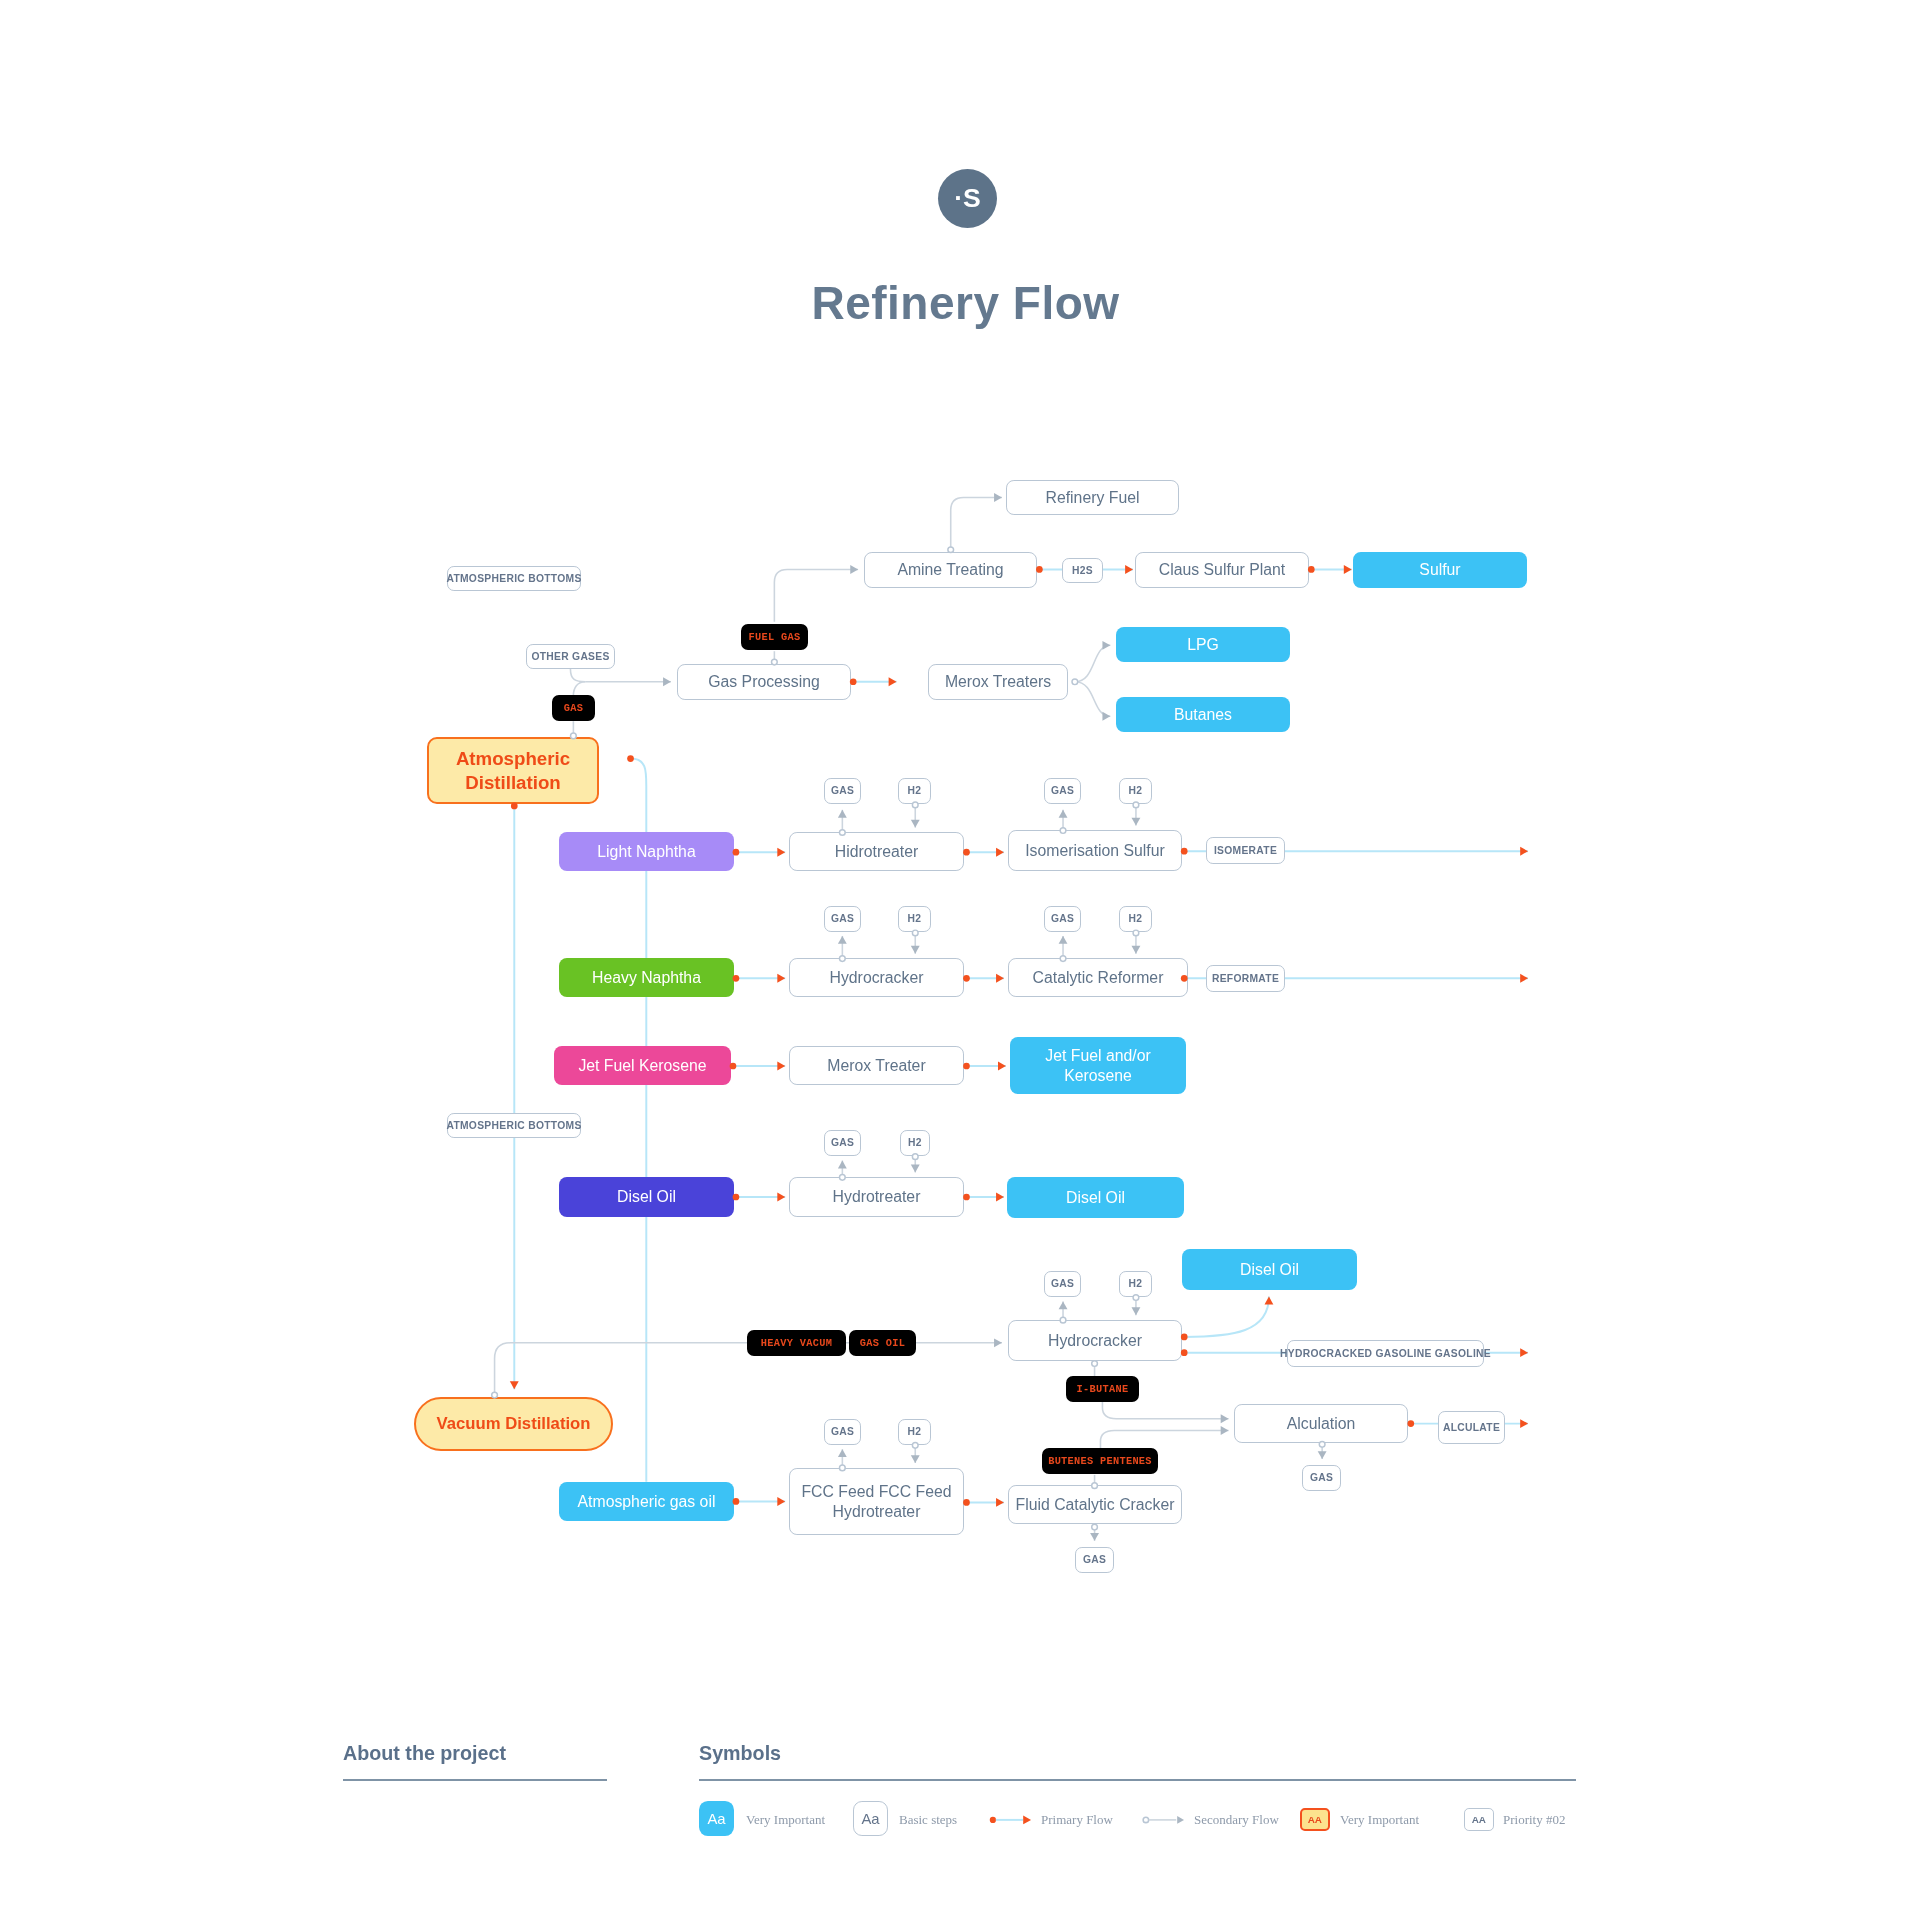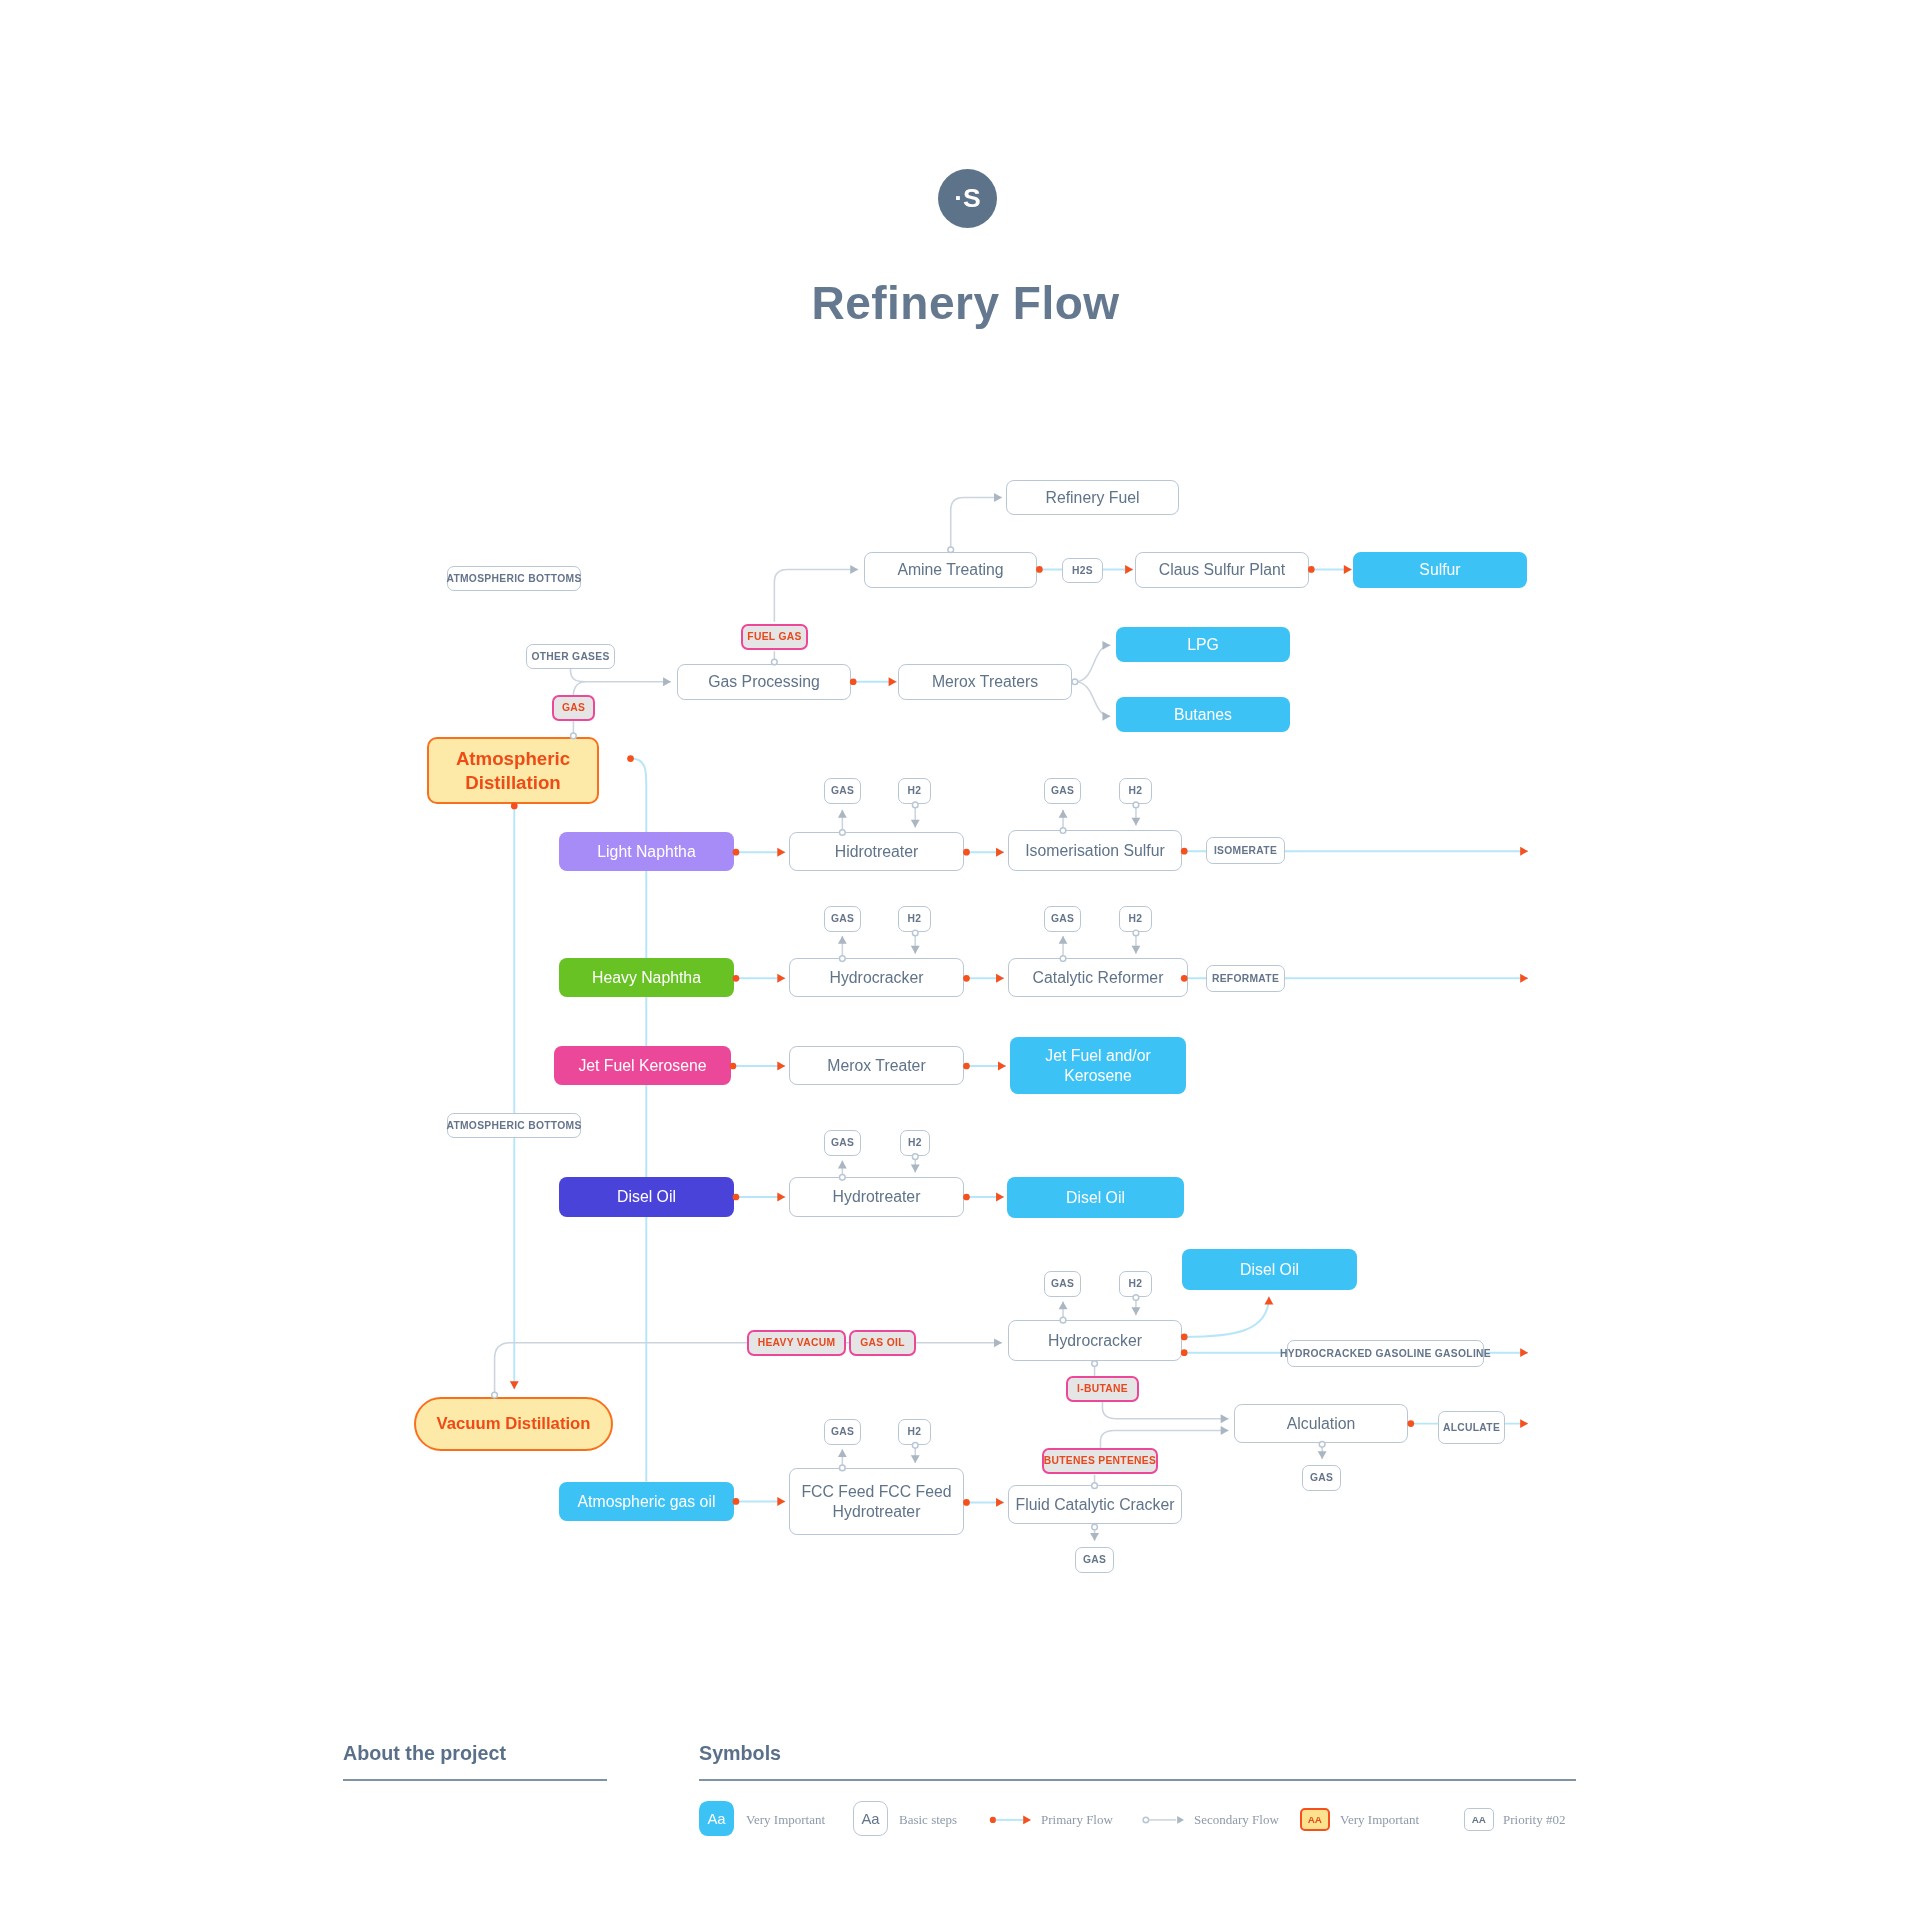--- a/index.html
+++ b/index.html
@@ -15,21 +15,21 @@
   .blue{background:#3cc2f5;}
   .purple{background:#a78bf7;}
   .green{background:#69c224;}
   .salmon{background:#ec4899;}
   .indigo{background:#4a43d9;}
   .warn{background:#fdeaa8;border:2px solid #f8701d;color:#ef4b17;font-weight:bold;font-size:18.7px;border-radius:9.9px;}
   .pillwarn{border-radius:27.6px;font-size:16.7px;align-items:center;}
   .tag{position:absolute;display:flex;align-items:center;justify-content:center;z-index:2;box-sizing:border-box;
        background:#fff;border:1.6px solid #b9c6d4;border-radius:6.9px;color:#64748b;
        font-size:10.3px;font-weight:bold;letter-spacing:0.3px;white-space:nowrap;}
-  .otag{background:#e5e5e5;border:2px solid #ec4899;color:#e8481c;}
+  .otag{background:#000000;border:2px solid #000000;color:#e8481c;font-family:Liberation Mono, monospace;}
   .logo{position:absolute;left:938px;top:169px;width:59px;height:59px;border-radius:50%;background:#5d7389;
         display:flex;align-items:center;justify-content:center;color:#fff;font-size:26.6px;font-weight:bold;z-index:2;}
   .title{position:absolute;left:0;top:276px;width:100%;text-align:center;font-size:46px;font-weight:bold;
          color:#64798f;letter-spacing:0.5px;z-index:2;}
   .h2sec{position:absolute;font-size:19.7px;font-weight:bold;color:#5a708a;z-index:2;}
   .rule{position:absolute;height:2px;background:#7f93a6;z-index:2;}
   .para{position:absolute;font-size:12.8px;color:#97a3b4;line-height:1.55;z-index:2;}
   .leglabel{position:absolute;font-size:13px;color:#8e9aaa;z-index:2;display:flex;align-items:center;height:37px;font-family:Liberation Serif, serif;}
   .chip{position:absolute;width:35px;height:35px;border-radius:8.9px;display:flex;align-items:center;justify-content:center;
         font-size:14.8px;z-index:2;box-sizing:border-box;}
@@ -111,21 +111,21 @@
   <div class="node box" style="left:1006px;top:480px;width:173px;height:35px"><span>Refinery Fuel</span></div>
   <div class="node box" style="left:864px;top:552px;width:173px;height:36px"><span>Amine Treating</span></div>
   <div class="tag" style="left:1062px;top:558px;width:41px;height:24.6px">H2S</div>
   <div class="node box" style="left:1135px;top:552px;width:174px;height:36px"><span>Claus Sulfur Plant</span></div>
   <div class="node fill blue" style="left:1353px;top:552px;width:174px;height:36px"><span>Sulfur</span></div>
   <div class="tag" style="left:447px;top:566px;width:134px;height:24.6px">ATMOSPHERIC BOTTOMS</div>
   <div class="tag otag" style="left:741px;top:624px;width:67px;height:25.6px">FUEL GAS</div>
   <div class="tag" style="left:526px;top:644px;width:89px;height:24.6px">OTHER GASES</div>
   <div class="node fill blue" style="left:1116px;top:627px;width:174px;height:35px"><span>LPG</span></div>
   <div class="node box" style="left:677px;top:664px;width:174px;height:36px"><span>Gas Processing</span></div>
-  <div class="node box" style="left:898px;top:664px;width:174px;height:36px"><span>Merox Treaters</span></div>
+  <div class="node box" style="left:928px;top:664px;width:140px;height:36px"><span>Merox Treaters</span></div>
   <div class="node fill blue" style="left:1116px;top:697px;width:174px;height:35px"><span>Butanes</span></div>
   <div class="tag otag" style="left:552px;top:695px;width:43px;height:25.6px">GAS</div>
   <div class="node warn" style="left:427px;top:737px;width:172px;height:67px"><span>Atmospheric
 Distillation</span></div>
 
   <div class="tag" style="left:824px;top:778px;width:37px;height:25.6px">GAS</div>
   <div class="tag" style="left:898px;top:778px;width:33px;height:25.6px">H2</div>
   <div class="tag" style="left:1044px;top:778px;width:37px;height:25.6px">GAS</div>
   <div class="tag" style="left:1119px;top:778px;width:33px;height:25.6px">H2</div>
   <div class="node fill purple" style="left:559px;top:832px;width:175px;height:39px"><span>Light Naphtha</span></div>

